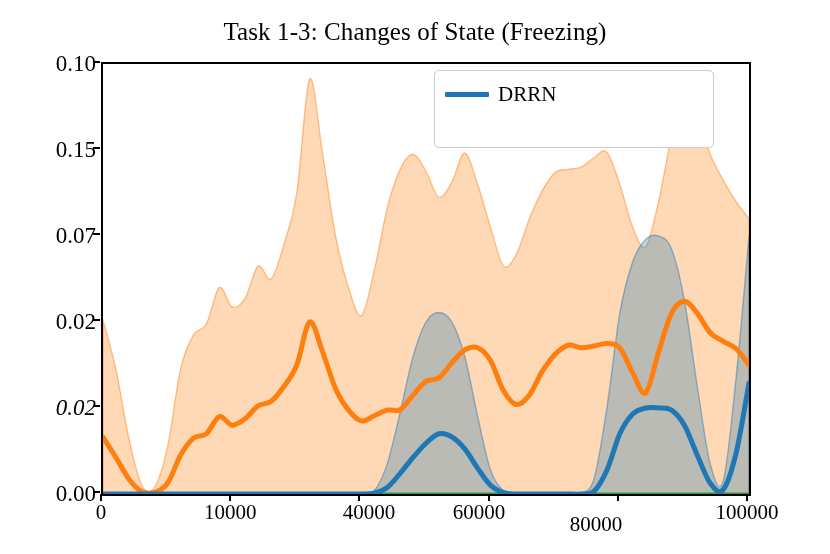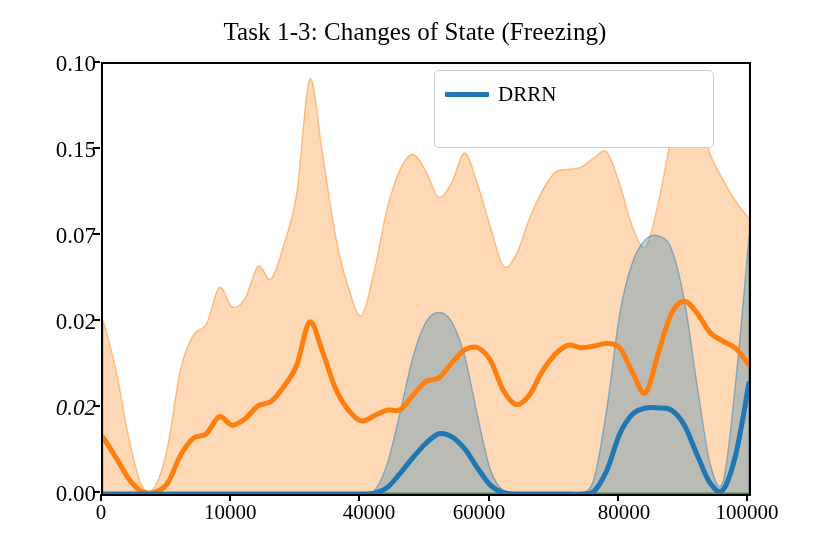--- a/index.html
+++ b/index.html
@@ -159,17 +159,17 @@
     <div class="ytick-label" style="top: 52px;">0.10</div>
     <div class="ytick-mark" style="left: 93px; top: 61px;"></div>
     <div class="xtick-label" style="left: 101px;">0</div>
     <div class="xtick-mark" style="left: 100px;"></div>
     <div class="xtick-label" style="left: 230.2px;">10000</div>
     <div class="xtick-mark" style="left: 229.2px;"></div>
     <div class="xtick-label" style="left: 369px;">40000</div>
     <div class="xtick-mark" style="left: 358.4px;"></div>
     <div class="xtick-label" style="left: 467px; margin-left: 12px;">60000</div>
     <div class="xtick-mark" style="left: 487.6px;"></div>
-    <div class="xtick-label" style="left: 624px;">80000</div>
+    <div class="xtick-label" style="left: 596px; margin-top: 12px;">80000</div>
     <div class="xtick-mark" style="left: 616.8px;"></div>
     <div class="xtick-label" style="left: 747px;">100000</div>
     <div class="xtick-mark" style="left: 746px;"></div>
   </div>
 
 </body></html>

